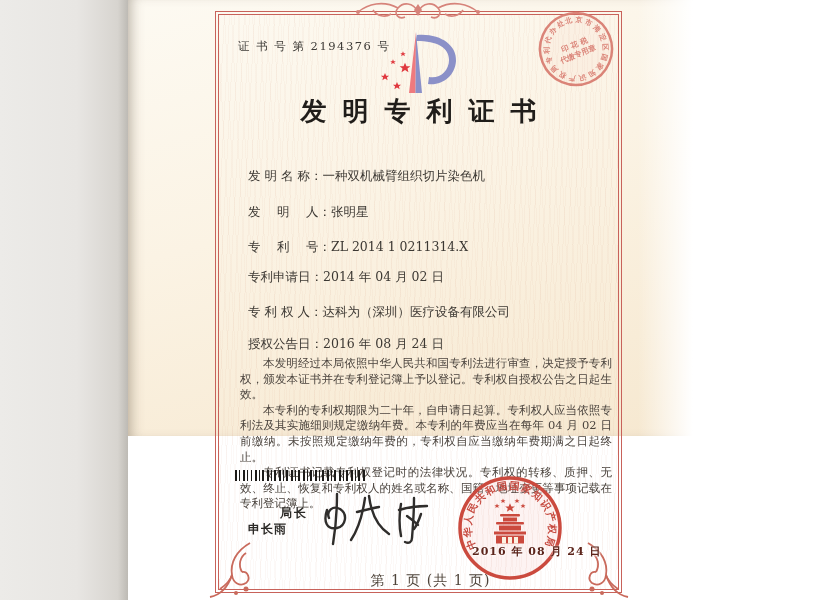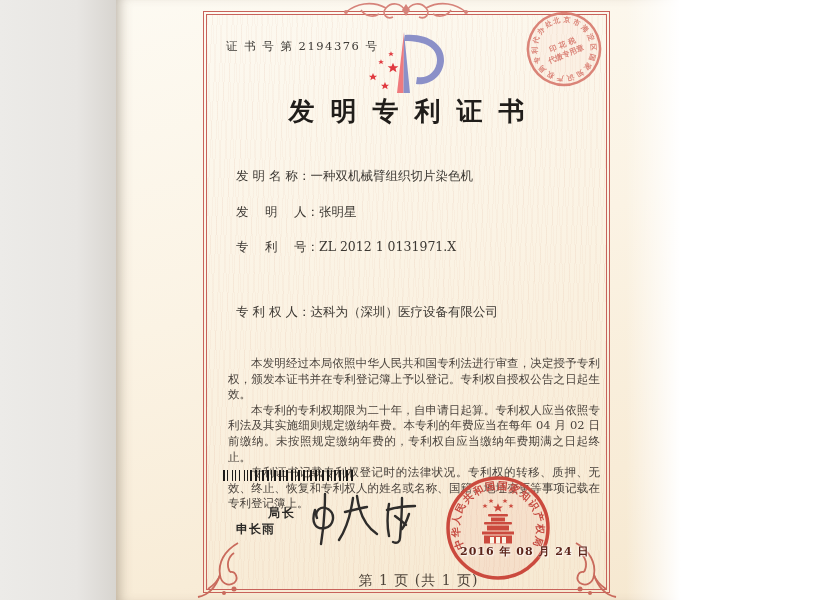--- a/index.html
+++ b/index.html
@@ -1,20 +1,20 @@
 <!DOCTYPE html>
 <html><head>
 <meta charset="utf-8">
 <style>
   html,body{margin:0;padding:0;background:#fff;}
   .canvas{position:relative;width:840px;height:600px;overflow:hidden;background:#ffffff;
           font-family:"DejaVu Serif","Liberation Serif",serif;}
   .grey-strip{position:absolute;left:0;top:0;width:128px;height:600px;
           background:linear-gradient(90deg,#ecebe8 0%,#e8e6e3 60%,#d7d4cf 92%,#bdbab4 100%);}
-  .paper{position:absolute;left:116px;top:0;width:572px;height:600px;
+  .paper{position:absolute;left:128px;top:0;width:572px;height:436px;
           background:linear-gradient(165deg,#fdfaf2 0%,#fbf3e4 45%,#f8ecd7 80%,#f6e8d0 100%);
           box-shadow:inset 10px 0 14px -8px rgba(90,75,60,.45);}
   .paper-fade{position:absolute;right:0;top:0;width:62px;height:600px;
           background:linear-gradient(90deg,rgba(255,255,255,0),#ffffff 88%);}
   .frame{position:absolute;left:87px;top:11px;width:407px;height:582px;box-sizing:border-box;
           border:4px double #c8625a;}
   .guilloche{position:absolute;left:91px;top:15px;width:399px;height:574px;pointer-events:none;
           background-image:repeating-linear-gradient(93deg,rgba(205,135,105,.06) 0 1px,rgba(0,0,0,0) 1px 5px),
                            repeating-linear-gradient(87deg,rgba(205,135,105,.05) 0 1px,rgba(0,0,0,0) 1px 7px);}
   .abs{position:absolute;}
@@ -114,22 +114,24 @@
         <textPath href="#stampArc">北京市海淀区国家知识产权局专利代办处</textPath>
       </text>
       <text x="43" y="41" text-anchor="middle" font-size="7.5" fill="#d87b6f" font-weight="bold">印 花 税</text>
       <text x="43" y="51" text-anchor="middle" font-size="7.5" fill="#d87b6f" font-weight="bold">代缴专用章</text>
     </svg>
 
     <div class="abs title">发明专利证书</div>
 
     <div class="abs field f0"><span>发 明 名 称：</span><span>一种双机械臂组织切片染色机</span></div>
     <div class="abs field f1"><span>发　 明　 人：</span><span>张明星</span></div>
-    <div class="abs field f2"><span>专　 利　 号：</span><span>ZL 2012 1 0131971.X</span></div>
+    <div class="abs field f2"><span>专　 利　 号：</span><span>ZL 2014 1 0211314.X</span></div>
+    <div class="abs field f3"><span>专利申请日：</span><span>2014 年 04 月 02 日</span></div>
     <div class="abs field f4"><span>专 利 权 人：</span><span>达科为（深圳）医疗设备有限公司</span></div>
+    <div class="abs field f5"><span>授权公告日：</span><span>2016 年 08 月 24 日</span></div>
 
     <div class="abs body-text">
       <p>本发明经过本局依照中华人民共和国专利法进行审查，决定授予专利权，颁发本证书并在专利登记簿上予以登记。专利权自授权公告之日起生效。</p>
       <p>本专利的专利权期限为二十年，自申请日起算。专利权人应当依照专利法及其实施细则规定缴纳年费。本专利的年费应当在每年 04 月 02 日前缴纳。未按照规定缴纳年费的，专利权自应当缴纳年费期满之日起终止。</p>
       <p>专利证书记载专利权登记时的法律状况。专利权的转移、质押、无效、终止、恢复和专利权人的姓名或名称、国籍、地址变更等事项记载在专利登记簿上。</p>
     </div>
 
     <div class="abs barcode"></div>
 
     <div class="abs issuer-title">局长</div>

